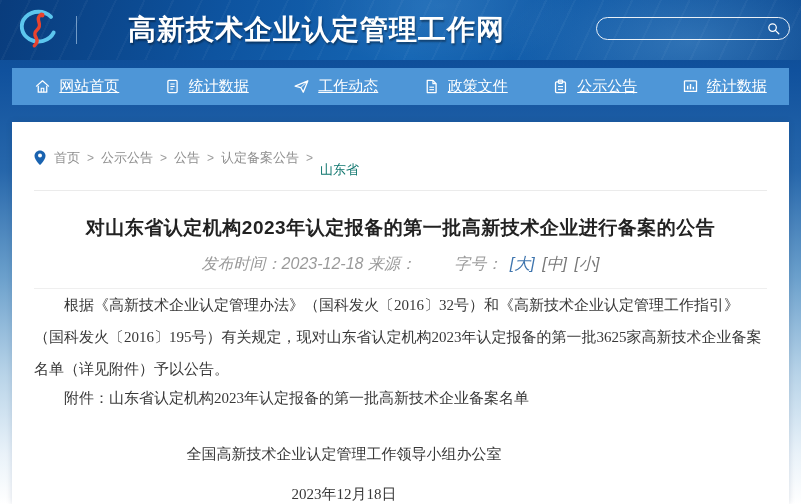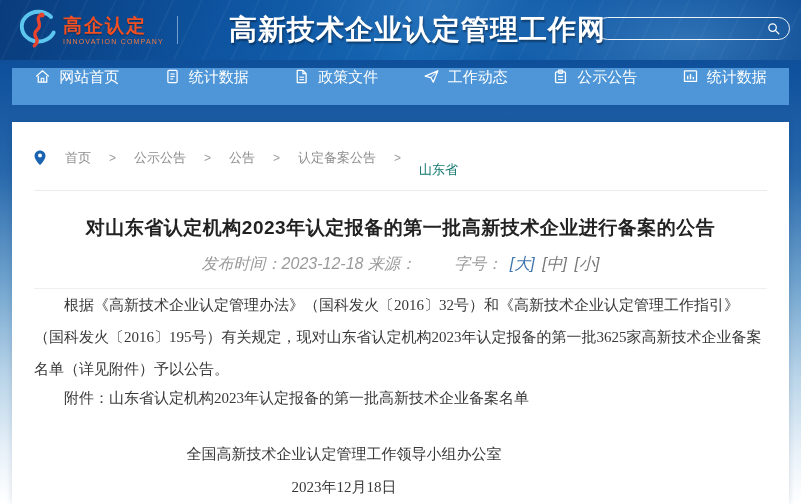--- a/index.html
+++ b/index.html
@@ -49,68 +49,64 @@
     color:#fff; font-size:12px; min-width:0;
   }
   .search-icon { width:15px; height:15px; flex:0 0 auto; cursor:pointer; }
 
   
   .nav {
     width:777px; height:37px; margin:8px auto 0; background:#4e96d7;
     display:flex; align-items:center;
   }
   .nav-item {
-    flex:1; display:flex; align-items:flex-start; justify-content:center; gap:8px;
-    color:#ffffff; font-size:15px; cursor:pointer; height:100%;
+    flex:1; display:flex; align-items:center; justify-content:center; gap:8px;
+    color:#ffffff; font-size:15px; cursor:pointer; height:100%;text-decoration:underline;
   }
   .nav-icon { width:17px; height:17px; }
 
   
   .panel {
     width:777px; height:382px; margin:17px auto 0; background:#ffffff;
     padding:15px 22px 0; overflow:hidden; box-shadow:0 0 6px rgba(0,40,90,.15);
   }
-  .breadcrumb { display:flex; align-items:center; gap:18px; font-size:13px; color:#8e8e8e; }
+  .breadcrumb { display:flex; align-items:center; gap:7px; font-size:13px; color:#8e8e8e; }
   .pin-icon { width:12px; height:16px; margin-right:1px; }
   .crumb { cursor:pointer; }
   .crumb-sep { color:#9d9d9d; font-size:12px; }
   .crumb-current { color:#0f766e;margin-top:24px; }
   .rule { border:none; border-top:1px solid #ebebeb; margin-top:11px; }
   .article-title {
     margin-top:24px; text-align:center; font-size:19px; font-weight:bold;
     color:#222222; letter-spacing:.5px;
   }
   .meta { margin-top:13px; text-align:center; font-size:16px; color:#9a9a9a;font-style:italic; }
   .meta .gap { display:inline-block; width:34px; }
   .size-btn { cursor:pointer; margin-left:3px; color:#777777; }
   .size-large { color:#3f75ae; }
   .rule2 { border:none; border-top:1px solid #efefef; margin-top:13px; }
 
   .doc { font-family:"Liberation Serif","DejaVu Serif",serif; color:#383838; }
   .body-text { font-size:15px; line-height:32px; text-indent:2em; }
   .attachment-line { margin-top:4px; font-size:15px; text-indent:2em; }
   .signature-block { width:620px; text-align:center; margin-top:37px; }
   .signature { font-size:15px; }
-  .doc-date { font-size:15px; margin-top:14px; }
+  .doc-date { font-size:15px; margin-top:21px; }
 </style>
 </head>
 <body>
 
 <div class="header">
   <div class="header-inner">
     <div class="logo">
       <svg class="logo-swirl" viewBox="0 0 48 48">
         <path d="M40 9 A 19 17 0 1 0 43 27" fill="none" stroke="#5cc6ee" stroke-width="4.5" stroke-linecap="round"></path>
         <path d="M29 6 C 20 12, 32 17, 24 24 C 16 31, 30 34, 21 42" fill="none" stroke="#e8432e" stroke-width="4" stroke-linecap="round"></path>
         <circle cx="30" cy="7" r="2.6" fill="#e8432e"></circle>
       </svg>
-      <div class="logo-text">
-        <div class="brand">高企认定</div>
-        <div class="brand-sub">INNOVATION COMPANY</div>
-      </div>
     </div>
     <div class="logo-divider"></div>
     <div class="site-title">高新技术企业认定管理工作网</div>
   </div>
   <div class="search-box">
     <input class="search-input" type="text" style="">
     <svg class="search-icon" viewBox="0 0 24 24">
       <circle cx="10.5" cy="10.5" r="6" fill="none" stroke="#ffffff" stroke-width="2"></circle>
       <line x1="15" y1="15" x2="20.5" y2="20.5" stroke="#ffffff" stroke-width="2" stroke-linecap="round"></line>
     </svg>
@@ -130,33 +126,33 @@
     <svg class="nav-icon" viewBox="0 0 24 24">
       <rect x="5.5" y="3.5" width="13" height="17" rx="1.5" fill="none" stroke="#fff" stroke-width="1.8"></rect>
       <line x1="9" y1="8.5" x2="15" y2="8.5" stroke="#fff" stroke-width="1.6"></line>
       <line x1="9" y1="12" x2="15" y2="12" stroke="#fff" stroke-width="1.6"></line>
       <line x1="9" y1="15.5" x2="13" y2="15.5" stroke="#fff" stroke-width="1.6"></line>
     </svg>
     <span>统计数据</span>
   </div>
   <div class="nav-item">
     <svg class="nav-icon" viewBox="0 0 24 24">
+      <path d="M3 11.5 L21 4 L14.5 20 L11 13.5 Z" fill="none" stroke="#fff" stroke-width="1.8" stroke-linejoin="round"></path>
+      <line x1="11" y1="13.5" x2="21" y2="4" stroke="#fff" stroke-width="1.4"></line>
+    </svg>
+    <span>工作动态</span>
+  </div>
+  <div class="nav-item">
+    <svg class="nav-icon" viewBox="0 0 24 24">
       <path d="M6 3.5 H14 L18.5 8 V20.5 H6 Z" fill="none" stroke="#fff" stroke-width="1.8" stroke-linejoin="round"></path>
       <path d="M14 3.5 V8 H18.5" fill="none" stroke="#fff" stroke-width="1.6"></path>
       <line x1="9" y1="13" x2="15.5" y2="13" stroke="#fff" stroke-width="1.6"></line>
       <line x1="9" y1="16.5" x2="15.5" y2="16.5" stroke="#fff" stroke-width="1.6"></line>
     </svg>
     <span>政策文件</span>
-  </div>
-  <div class="nav-item">
-    <svg class="nav-icon" viewBox="0 0 24 24">
-      <path d="M3 11.5 L21 4 L14.5 20 L11 13.5 Z" fill="none" stroke="#fff" stroke-width="1.8" stroke-linejoin="round"></path>
-      <line x1="11" y1="13.5" x2="21" y2="4" stroke="#fff" stroke-width="1.4"></line>
-    </svg>
-    <span>工作动态</span>
   </div>
   <div class="nav-item">
     <svg class="nav-icon" viewBox="0 0 24 24">
       <rect x="5" y="5.5" width="14" height="15" rx="1.5" fill="none" stroke="#fff" stroke-width="1.8"></rect>
       <rect x="9" y="3" width="6" height="4.5" rx="1" fill="none" stroke="#fff" stroke-width="1.6"></rect>
       <line x1="8.5" y1="12" x2="15.5" y2="12" stroke="#fff" stroke-width="1.6"></line>
       <line x1="8.5" y1="16" x2="15.5" y2="16" stroke="#fff" stroke-width="1.6"></line>
     </svg>
     <span>公示公告</span>
   </div>

